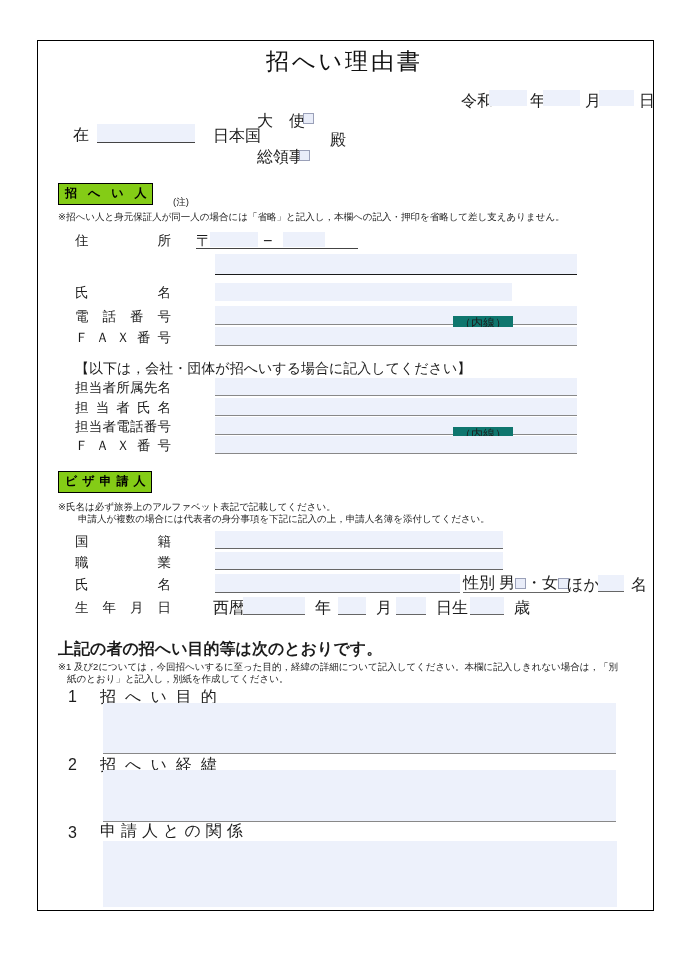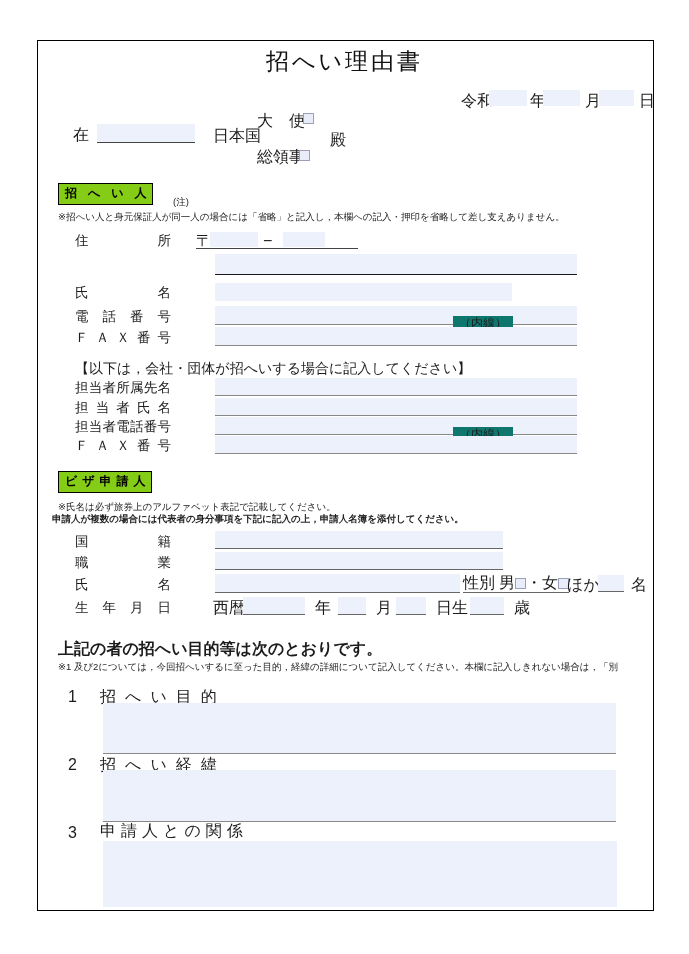--- a/index.html
+++ b/index.html
@@ -106,21 +106,21 @@
   <div class="abs lbl" style="left:75px;top:418px;">担当者電話番号</div>
   <div class="abs f ug" style="left:215px;top:417px;width:362px;height:17px;">
     <span class="naisen" style="left:238px;">（内線）</span>
   </div>
 
   <div class="abs lbl" style="left:75px;top:437px;">ＦＡＸ番号</div>
   <div class="abs f ug" style="left:215px;top:436px;width:362px;height:17px;"></div>
 
   <div class="sec-hdr" style="left:58px;top:471px;"><span class="ls5">ビザ申請人</span></div>
   <div class="abs note" style="left:58px;top:501px;">※氏名は必ず旅券上のアルファベット表記で記載してください。</div>
-  <div class="abs note" style="left:52px;top:513px;font-weight:bold;">申請人が複数の場合には代表者の身分事項を下記に記入の上，申請人名簿を添付してください。</div>
+  <div class="abs note" style="left:78px;top:513px;">申請人が複数の場合には代表者の身分事項を下記に記入の上，申請人名簿を添付してください。</div>
 
   <div class="abs lbl" style="left:75px;top:533px;">国籍</div>
   <div class="abs f um" style="left:215px;top:531px;width:288px;height:17px;"></div>
 
   <div class="abs lbl" style="left:75px;top:554px;">職業</div>
   <div class="abs f um" style="left:215px;top:552px;width:288px;height:17px;"></div>
 
   <div class="abs lbl" style="left:75px;top:576px;">氏名</div>
   <div class="abs f um" style="left:215px;top:574px;width:245px;height:18px;"></div>
   <div class="abs um" style="left:463px;top:574px;height:18px;">
@@ -136,20 +136,21 @@
   <div class="abs t" style="left:315px;top:599px;">年</div>
   <div class="abs f um" style="left:338px;top:597px;width:28px;height:17px;"></div>
   <div class="abs t" style="left:376px;top:599px;">月</div>
   <div class="abs f um" style="left:396px;top:597px;width:30px;height:17px;"></div>
   <div class="abs t" style="left:436px;top:599px;">日生</div>
   <div class="abs f um" style="left:470px;top:597px;width:34px;height:17px;"></div>
   <div class="abs t" style="left:514px;top:599px;">歳</div>
 
   <div class="abs t bold" style="left:58px;top:640px;">上記の者の招へい目的等は次のとおりです。</div>
   <div class="abs note" style="left:58px;top:661px;">※1 及び2については，今回招へいするに至った目的，経緯の詳細について記入してください。本欄に記入しきれない場合は，「別</div>
+  <div class="abs note" style="left:67px;top:673px;">紙のとおり」と記入し，別紙を作成してください。</div>
 
   <div class="abs t" style="left:68px;top:688px;">1</div>
   <div class="abs t ls9" style="left:100px;top:688px;">招へい目的</div>
   <div class="abs f ug" style="left:103px;top:703px;width:513px;height:50px;"></div>
 
   <div class="abs t" style="left:68px;top:756px;">2</div>
   <div class="abs t ls9" style="left:100px;top:756px;">招へい経緯</div>
   <div class="abs f ug" style="left:103px;top:770px;width:513px;height:51px;"></div>
 
   <div class="abs t" style="left:68px;top:824px;">3</div>

